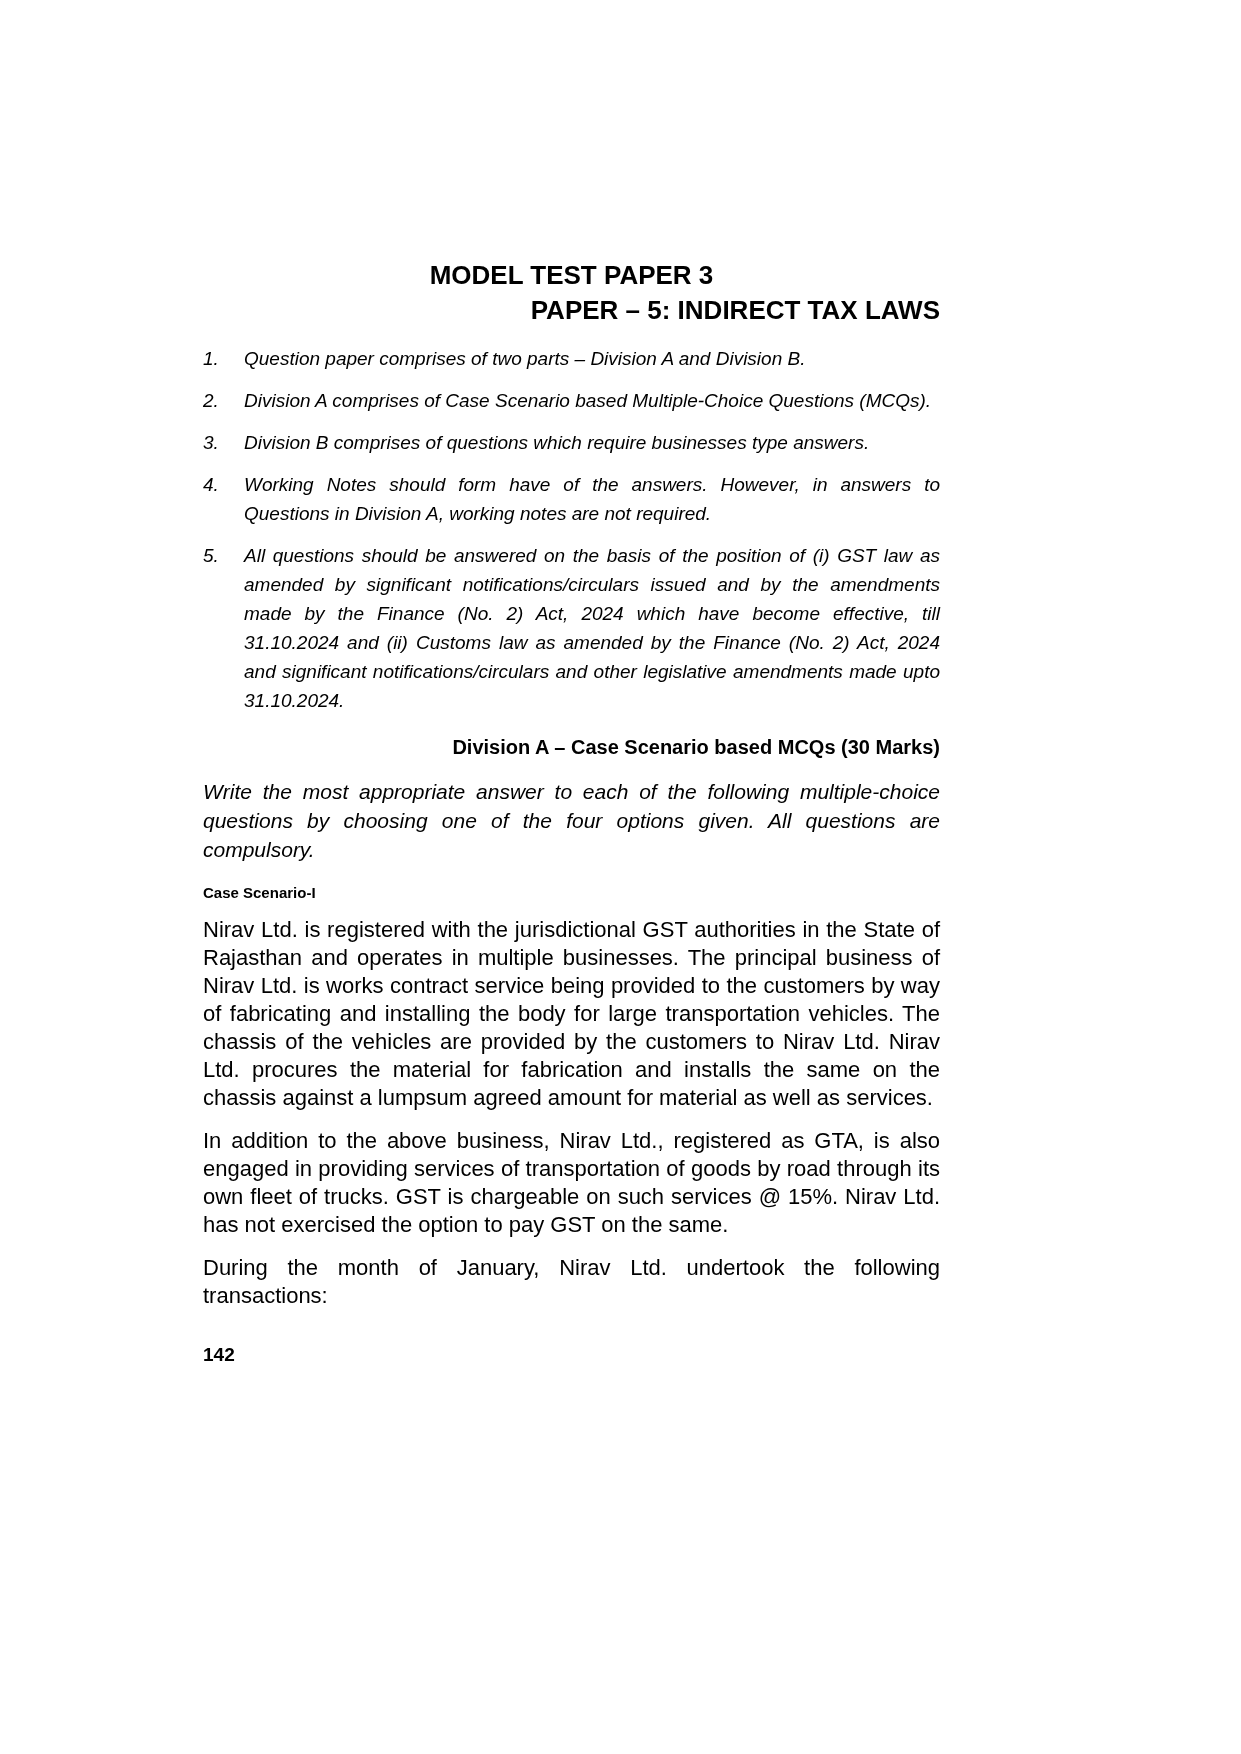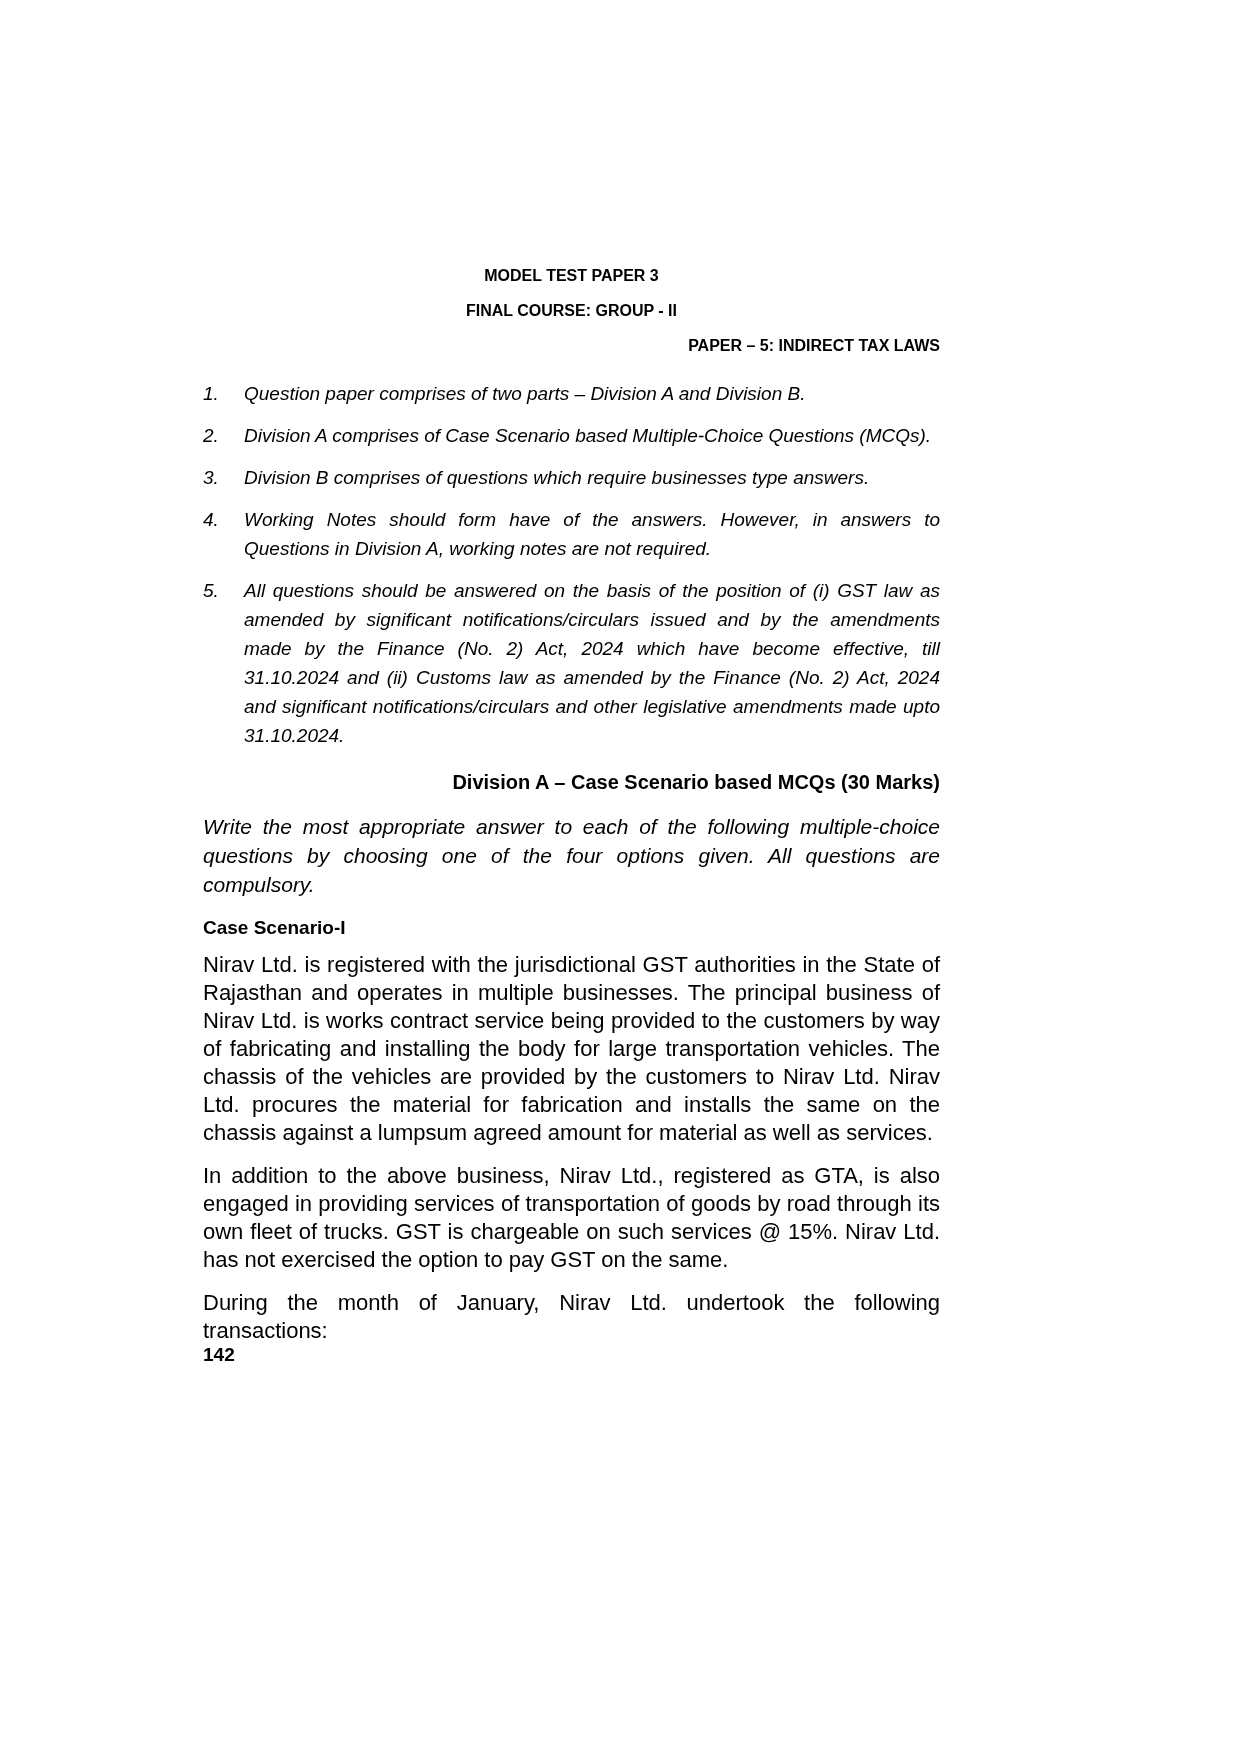--- a/index.html
+++ b/index.html
@@ -16,21 +16,21 @@
     color: #000000;
     overflow: hidden;
   }
   .content {
     position: absolute;
     left: 203px;
     top: 264px;
     width: 737px;
   }
   .doc-title {
-    font-size: 16px;
+    font-size: 26px;
     font-weight: bold;
     text-align: center;
     line-height: 23px;
     margin: 0 0 12px 0;
   }
   .doc-title.last {
     margin-bottom: 22px;
     text-align: right;
   }
   .instr-item {
@@ -56,21 +56,21 @@
     margin: 20px 0 18px 0;
   }
   .intro-para {
     font-style: italic;
     font-size: 21px;
     line-height: 29px;
     text-align: justify;
     margin: 16px 0 16px 0;
   }
   .case-heading {
-    font-size: 19px;
+    font-size: 15px;
     font-weight: bold;
     line-height: 26px;
     margin: 0 0 10px 0;
   }
   .body-para {
     font-size: 22px;
     line-height: 28px;
     text-align: justify;
     margin: 0 0 15px 0;
   }
@@ -84,21 +84,20 @@
     font-weight: bold;
   }
 </style>
 </head>
 <body>
 
 <div class="page">
   <div class="content">
 
     <div class="doc-title">MODEL TEST PAPER 3</div>
-    <div class="doc-title">FINAL COURSE: GROUP - II</div>
     <div class="doc-title last">PAPER – 5: INDIRECT TAX LAWS</div>
 
     <div>
       <div class="instr-item">
         <span class="instr-num">1.</span>
         <span class="instr-text">Question paper comprises of two parts – Division A and Division B.</span>
       </div>
       <div class="instr-item">
         <span class="instr-num">2.</span>
         <span class="instr-text">Division A comprises of Case Scenario based Multiple-Choice Questions (MCQs).</span>

